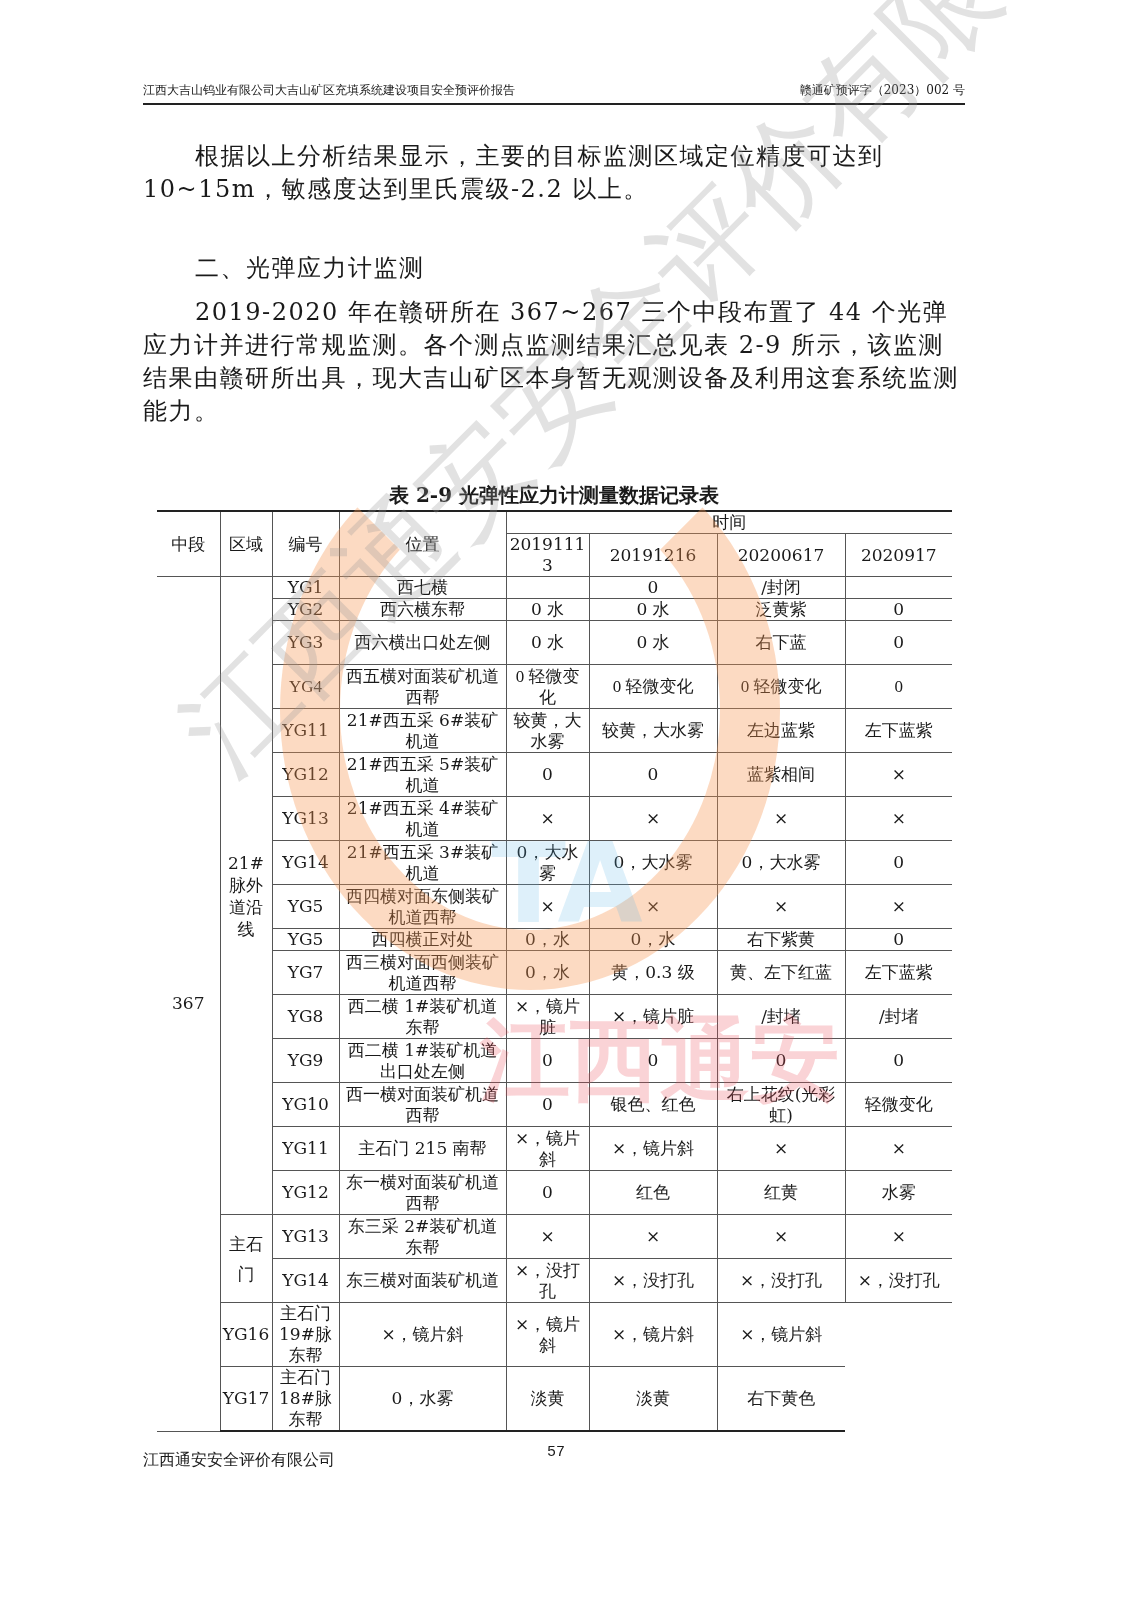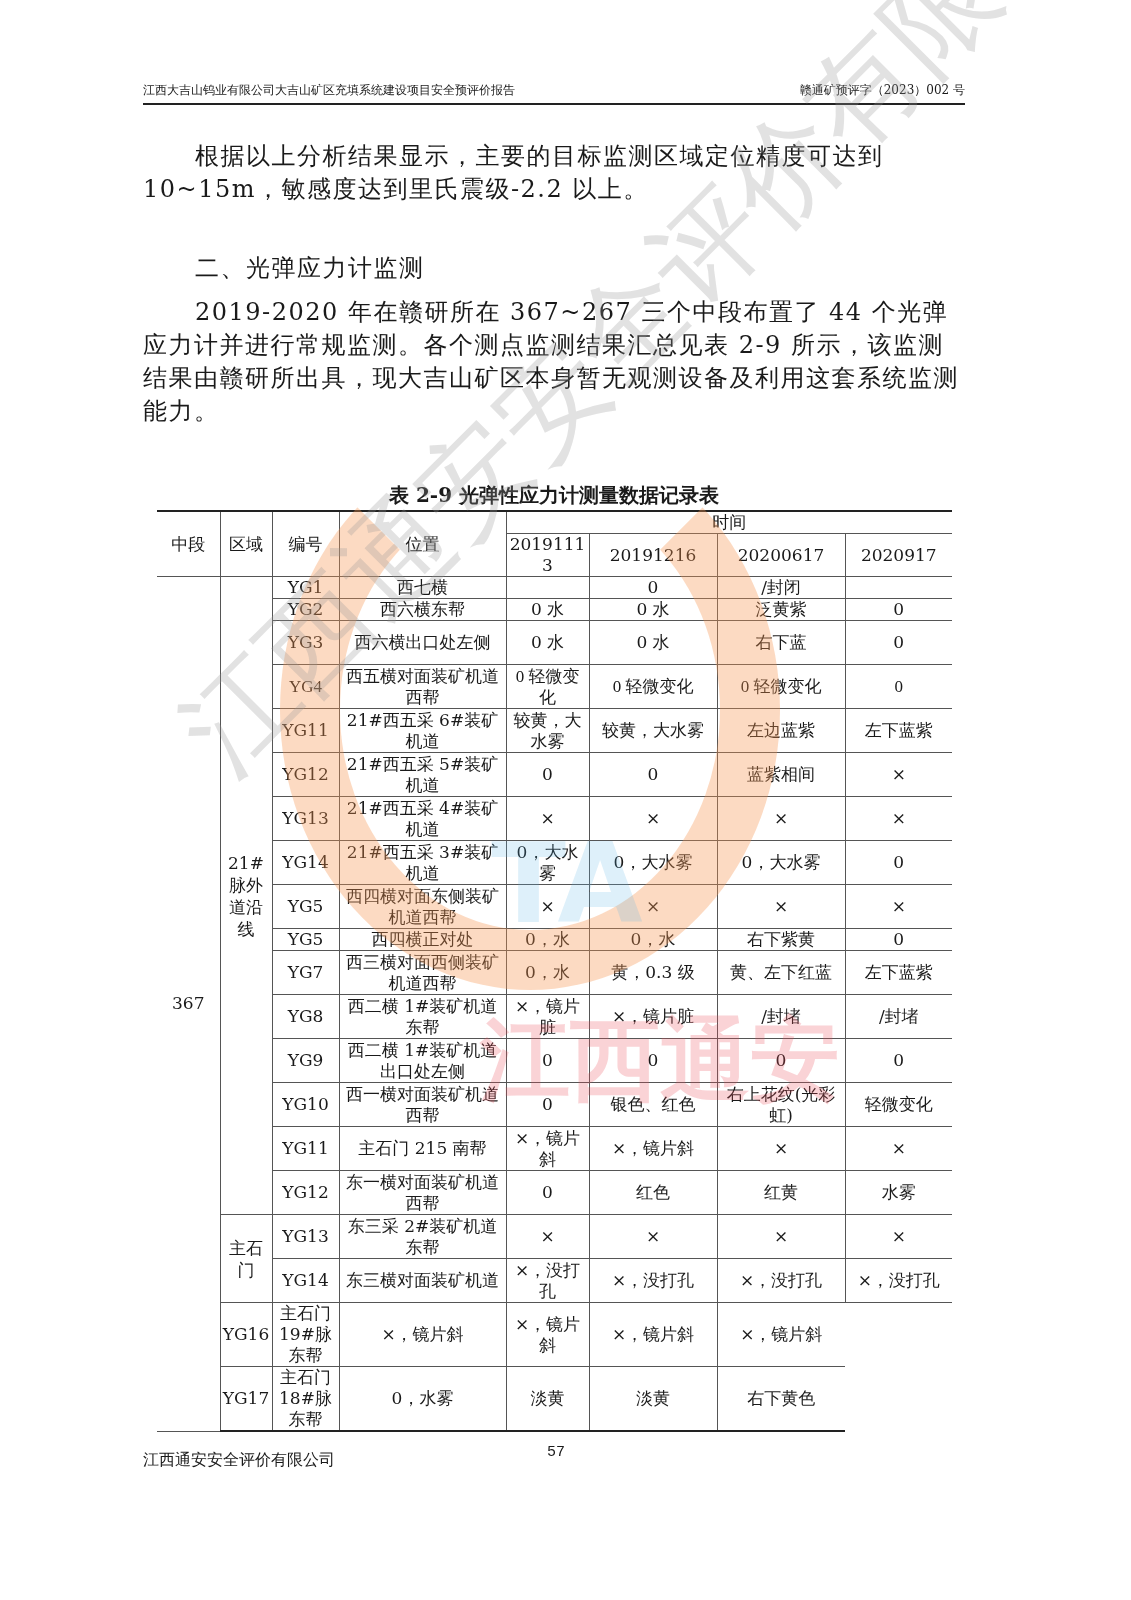--- a/index.html
+++ b/index.html
@@ -205,21 +205,21 @@
       </tr>
       <tr style="height: 44px;">
         <td>YG12</td>
         <td>东一横对面装矿机道西帮</td>
         <td>0</td>
         <td>红色</td>
         <td>红黄</td>
         <td>水雾</td>
       </tr>
       <tr style="height: 44px;">
-        <td rowspan="2" style="line-height: 22px;">主石门</td>
+        <td rowspan="2" style="line-height: 30px;">主石门</td>
         <td>YG13</td>
         <td>东三采 2#装矿机道东帮</td>
         <td>×</td>
         <td>×</td>
         <td>×</td>
         <td>×</td>
       </tr>
       <tr style="height: 44px;">
         <td>YG14</td>
         <td>东三横对面装矿机道</td>

